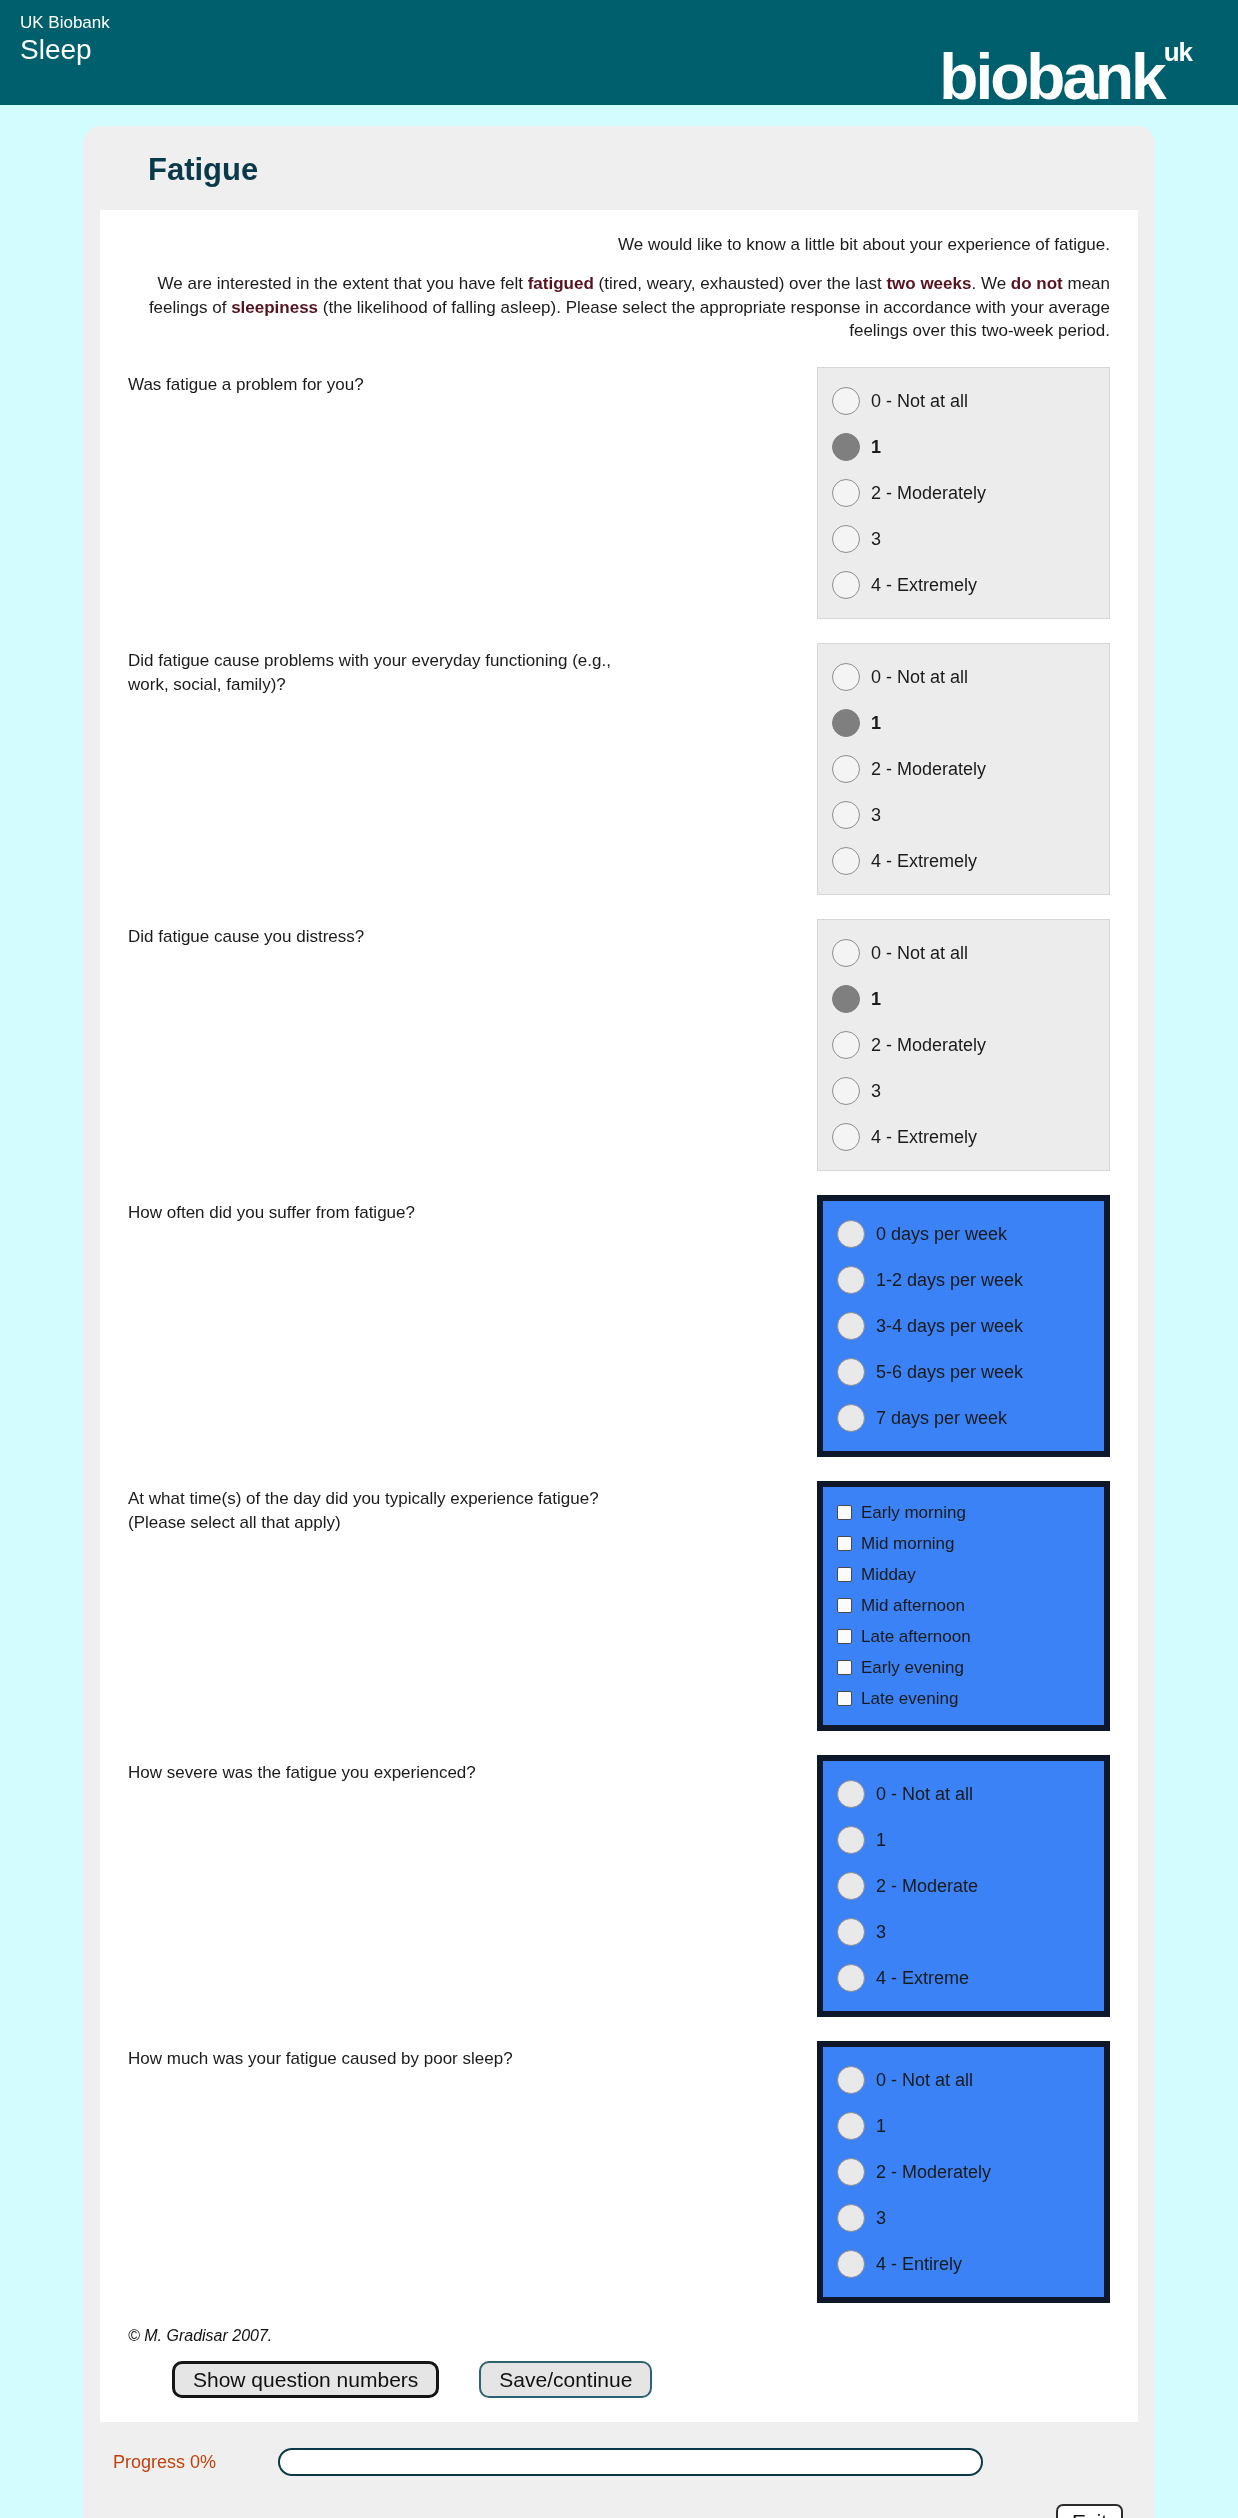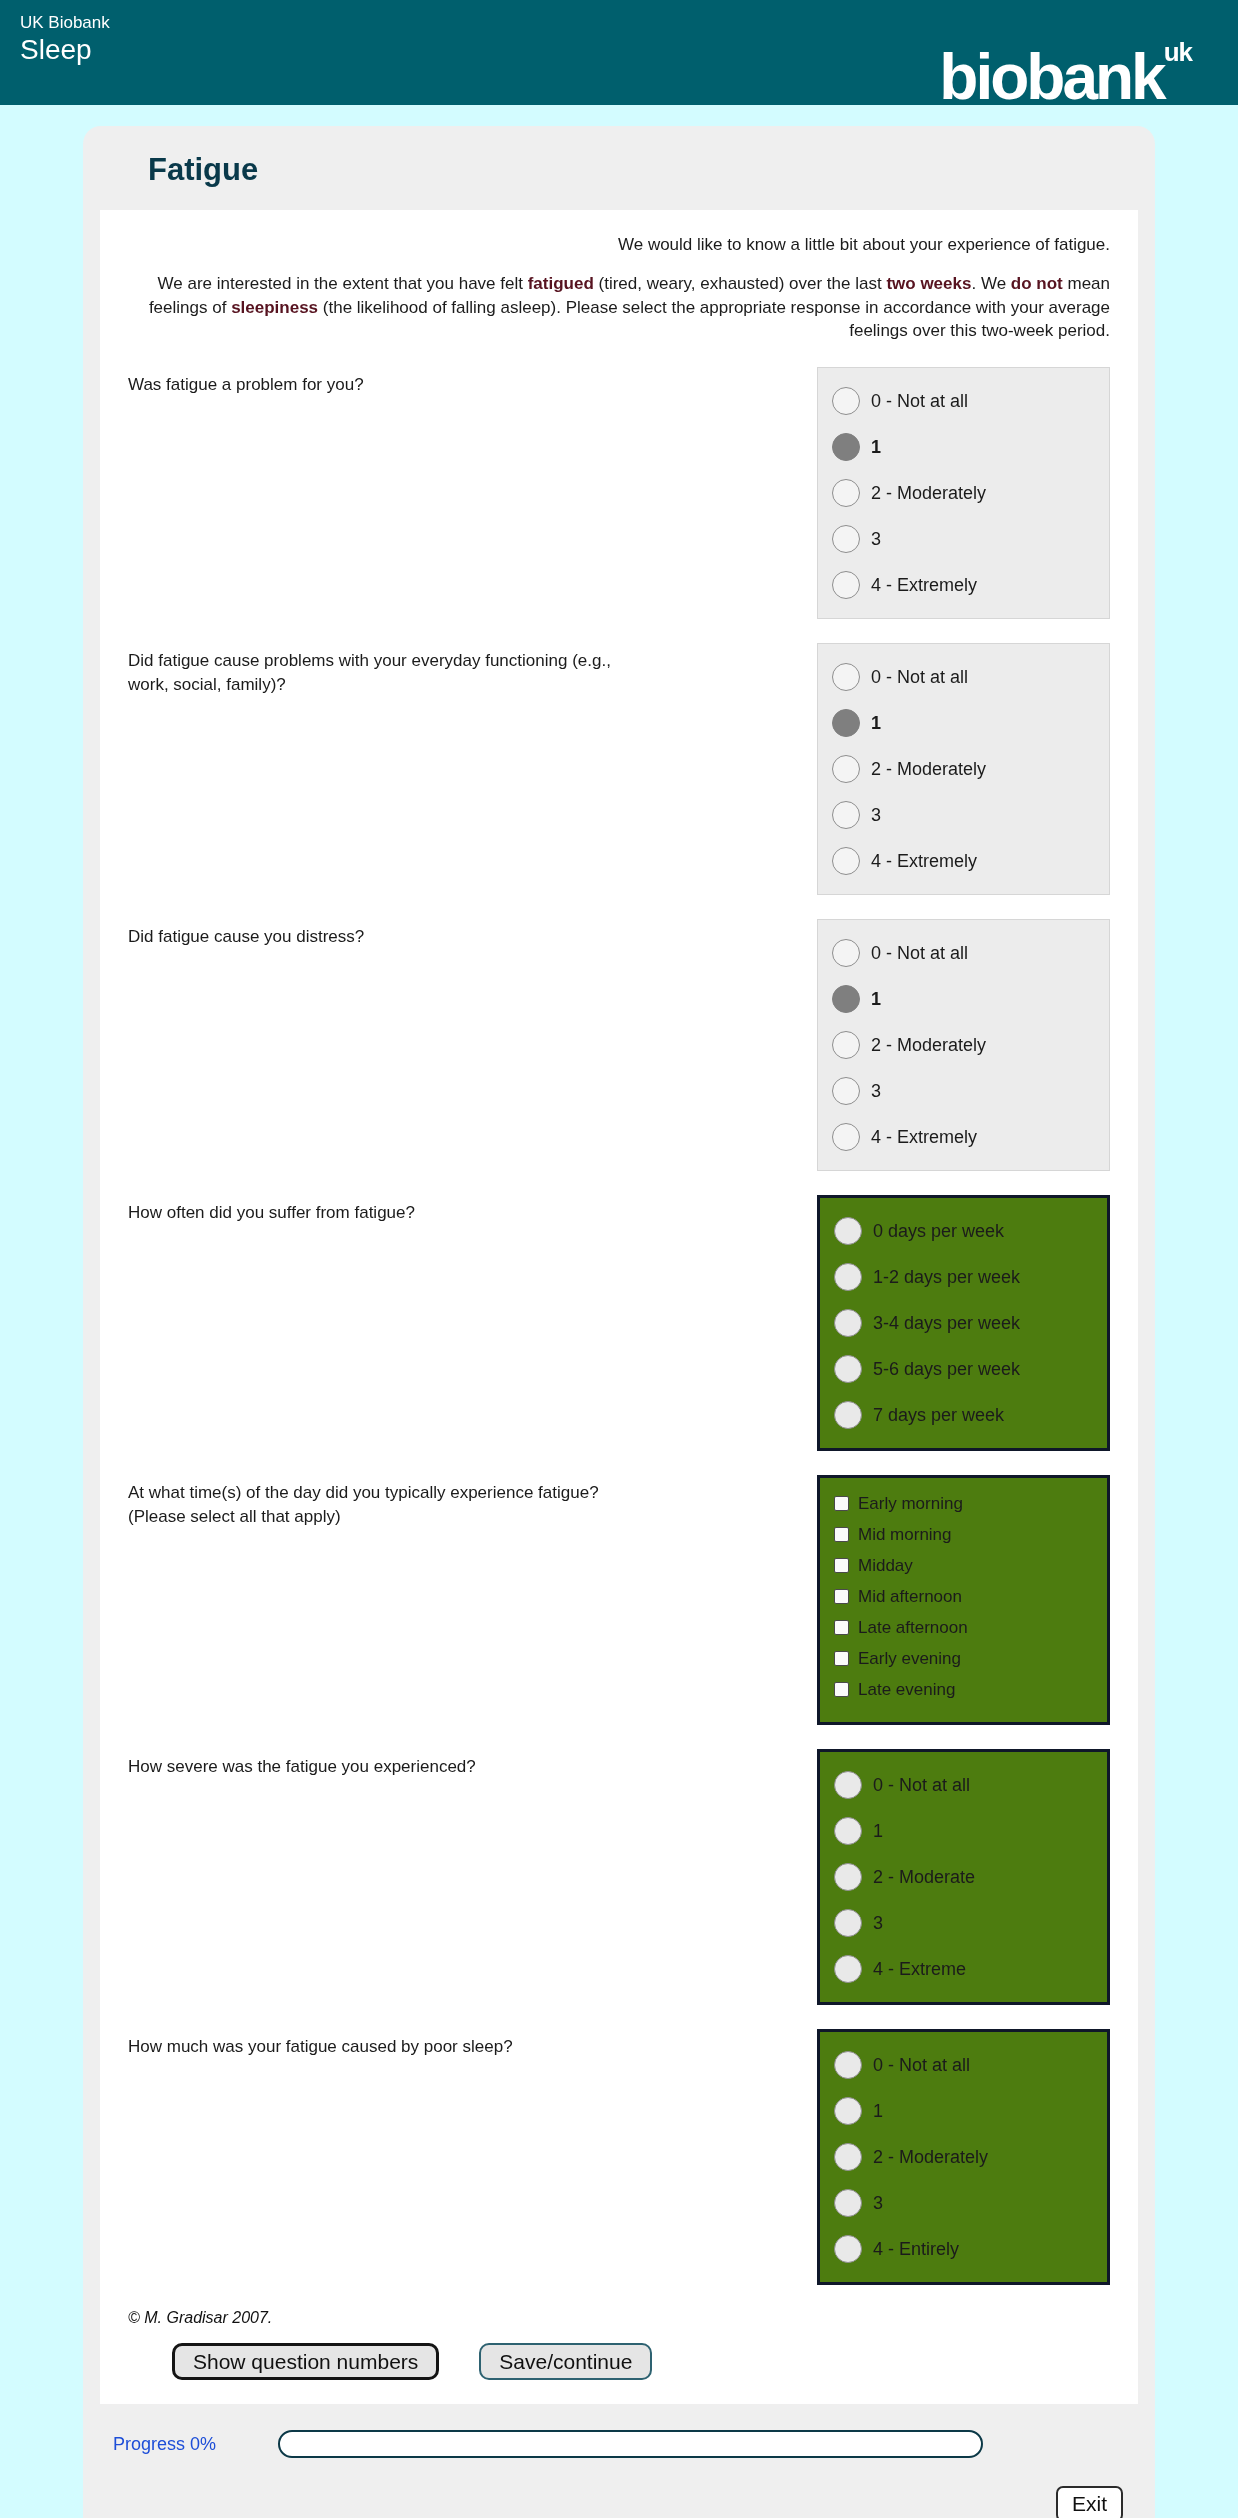--- a/index.html
+++ b/index.html
@@ -60,21 +60,21 @@
   
   .q { display:flex; align-items:flex-start; margin:24px 0 18px 0; }
   .q-text { width:505px; font-size:17px; line-height:1.4; padding-top:6px; }
   .opts {
     margin-left:auto;
     width:293px;
     padding:10px 14px;
     min-height:250px;
   }
   .opts.answered  { background:#ececec; border:1px solid #d6d6d6; }
-  .opts.unanswered{ background:#4d7c0f; border:3px solid #0f172a; }
+  .opts.unanswered{ background:#3b82f6; border:6px solid #0f172a; }
 
   .opt-row { display:flex; align-items:center; gap:11px; height:46px; font-size:18px; }
   .opt-row.check { height:31px; gap:9px; font-size:17px; }
   .radio {
     width:28px; height:28px; border-radius:50%;
     background:#f4f4f4; border:1px solid #8e8e8e; flex:0 0 auto;
   }
   .opts.unanswered .radio { background:#e9e9e9; }
   .opt-row.selected .radio { background:#7f7f7f; border-color:#7f7f7f; }
   .opt-row.selected .opt-label { font-weight:bold; }
@@ -88,21 +88,21 @@
   .actions { display:flex; gap:40px; margin-left:44px; }
   .btn {
     font-family:inherit; font-size:21px; color:#111111;
     background:#e5e5e5; cursor:pointer; line-height:1.2;
   }
   .btn-dark { border:3px solid #141414; border-radius:10px; padding:3px 18px; }
   .btn-teal { border:2px solid #2e6271; border-radius:10px; padding:4px 18px; }
 
   
   .progress-row { display:flex; align-items:center; margin:26px 0 0 30px; }
-  .progress-label { font-size:18px; color:#1d4ed8; }
+  .progress-label { font-size:18px; color:#c2410c; }
   .progress-track {
     margin-left:62px; width:705px; height:28px;
     background:#ffffff; border:2px solid #0c3947; border-radius:16px;
     overflow:hidden;
   }
   .progress-fill { height:100%; background:#0c3947; border-radius:inherit; }
   .exit-row { display:flex; justify-content:flex-end; margin:28px 32px 0 0; }
   .btn-exit {
     font-family:inherit; font-size:21px; color:#111111;
     background:#ffffff; border:2px solid #2b2b2b; border-radius:7px;

